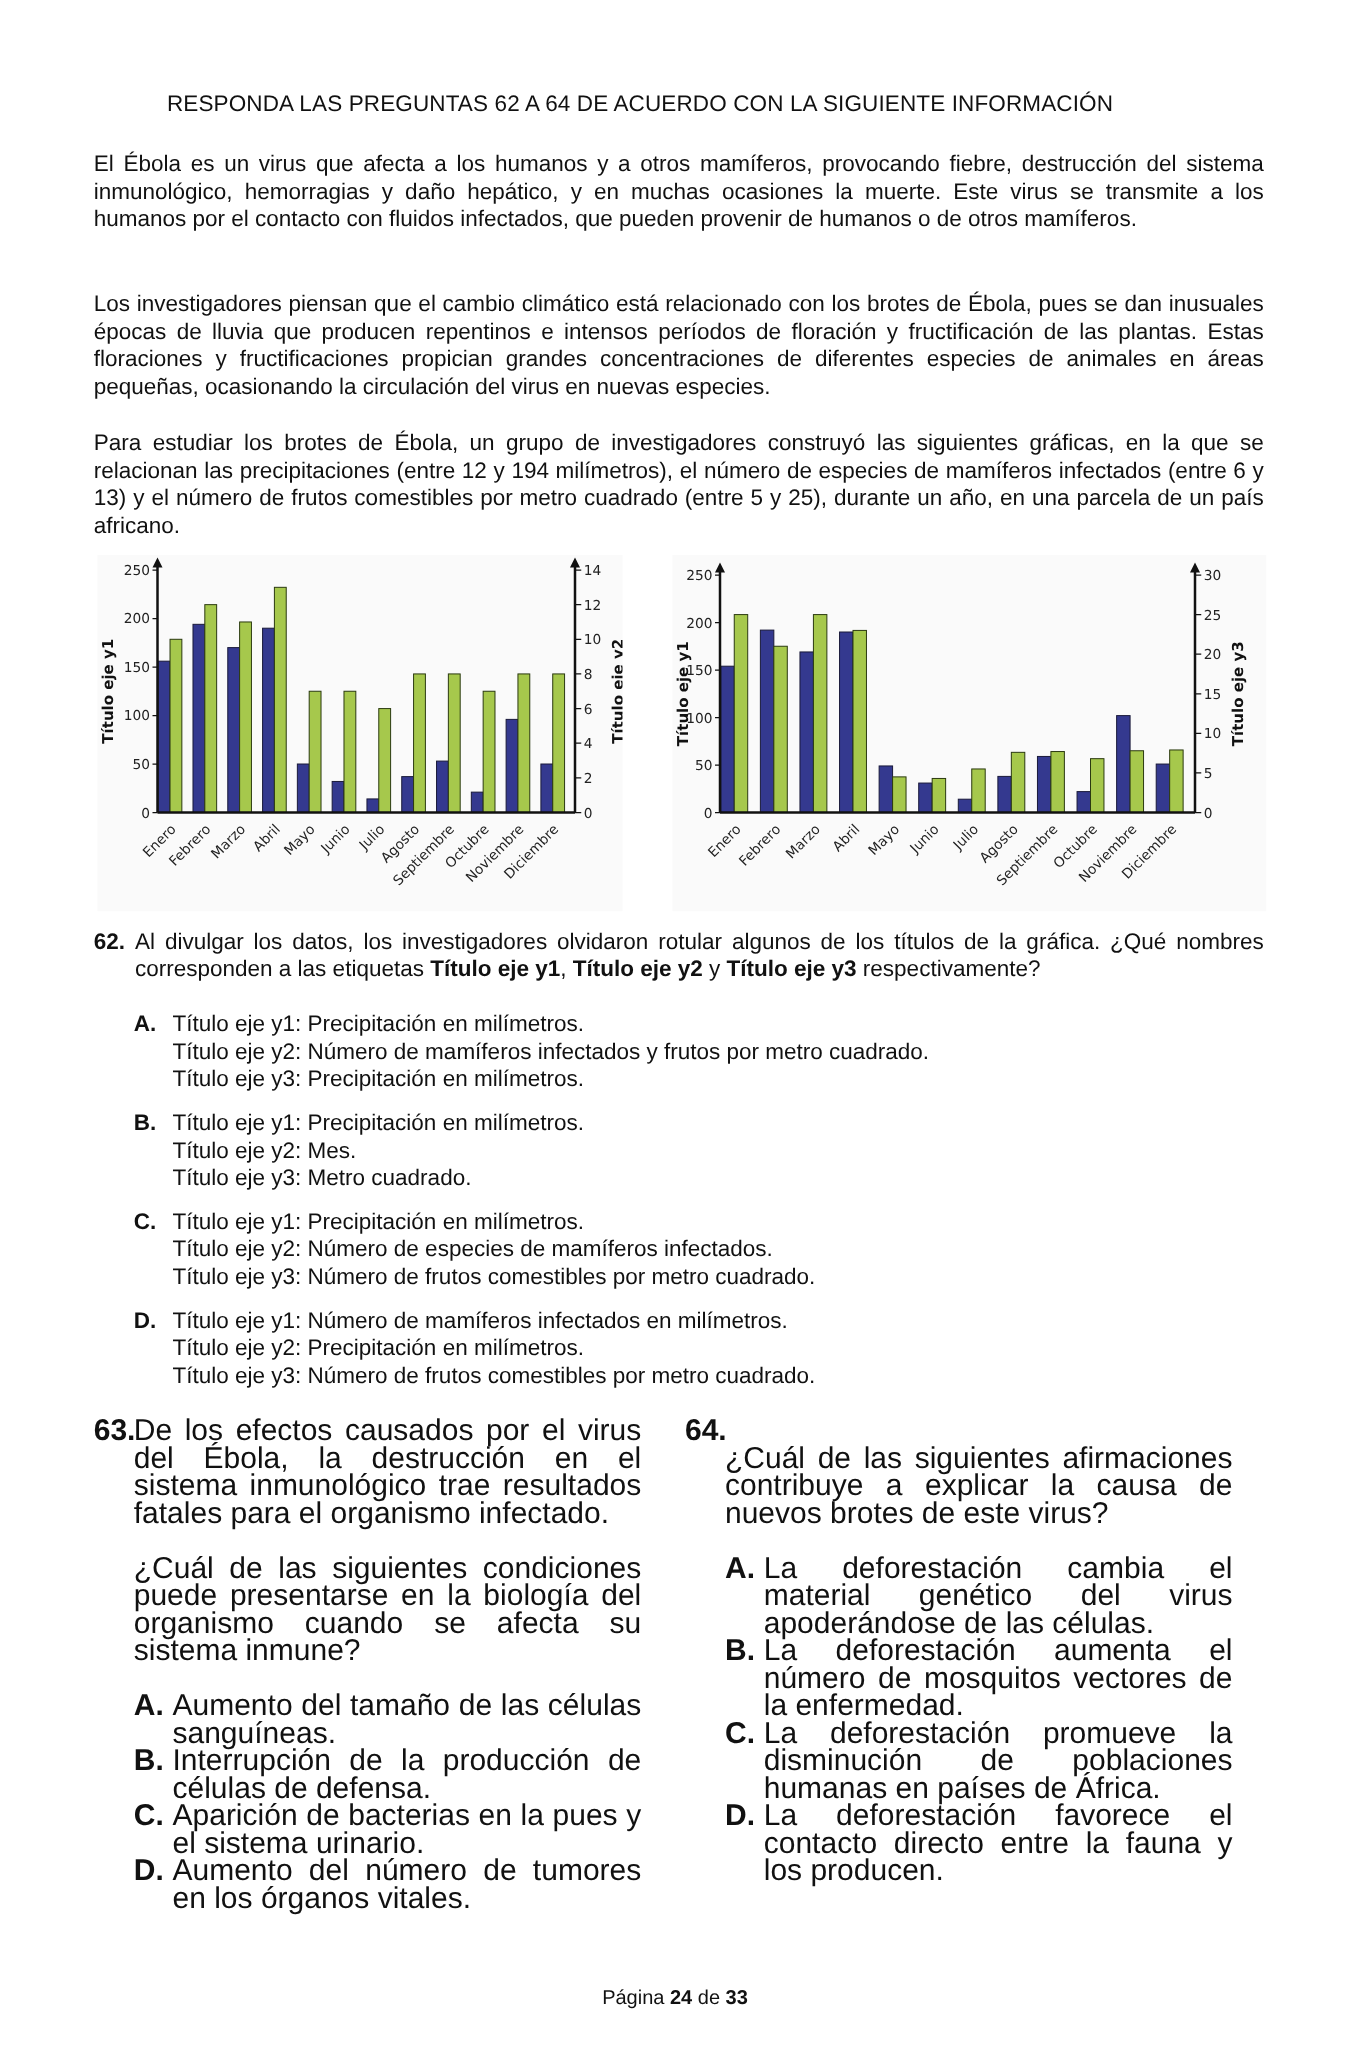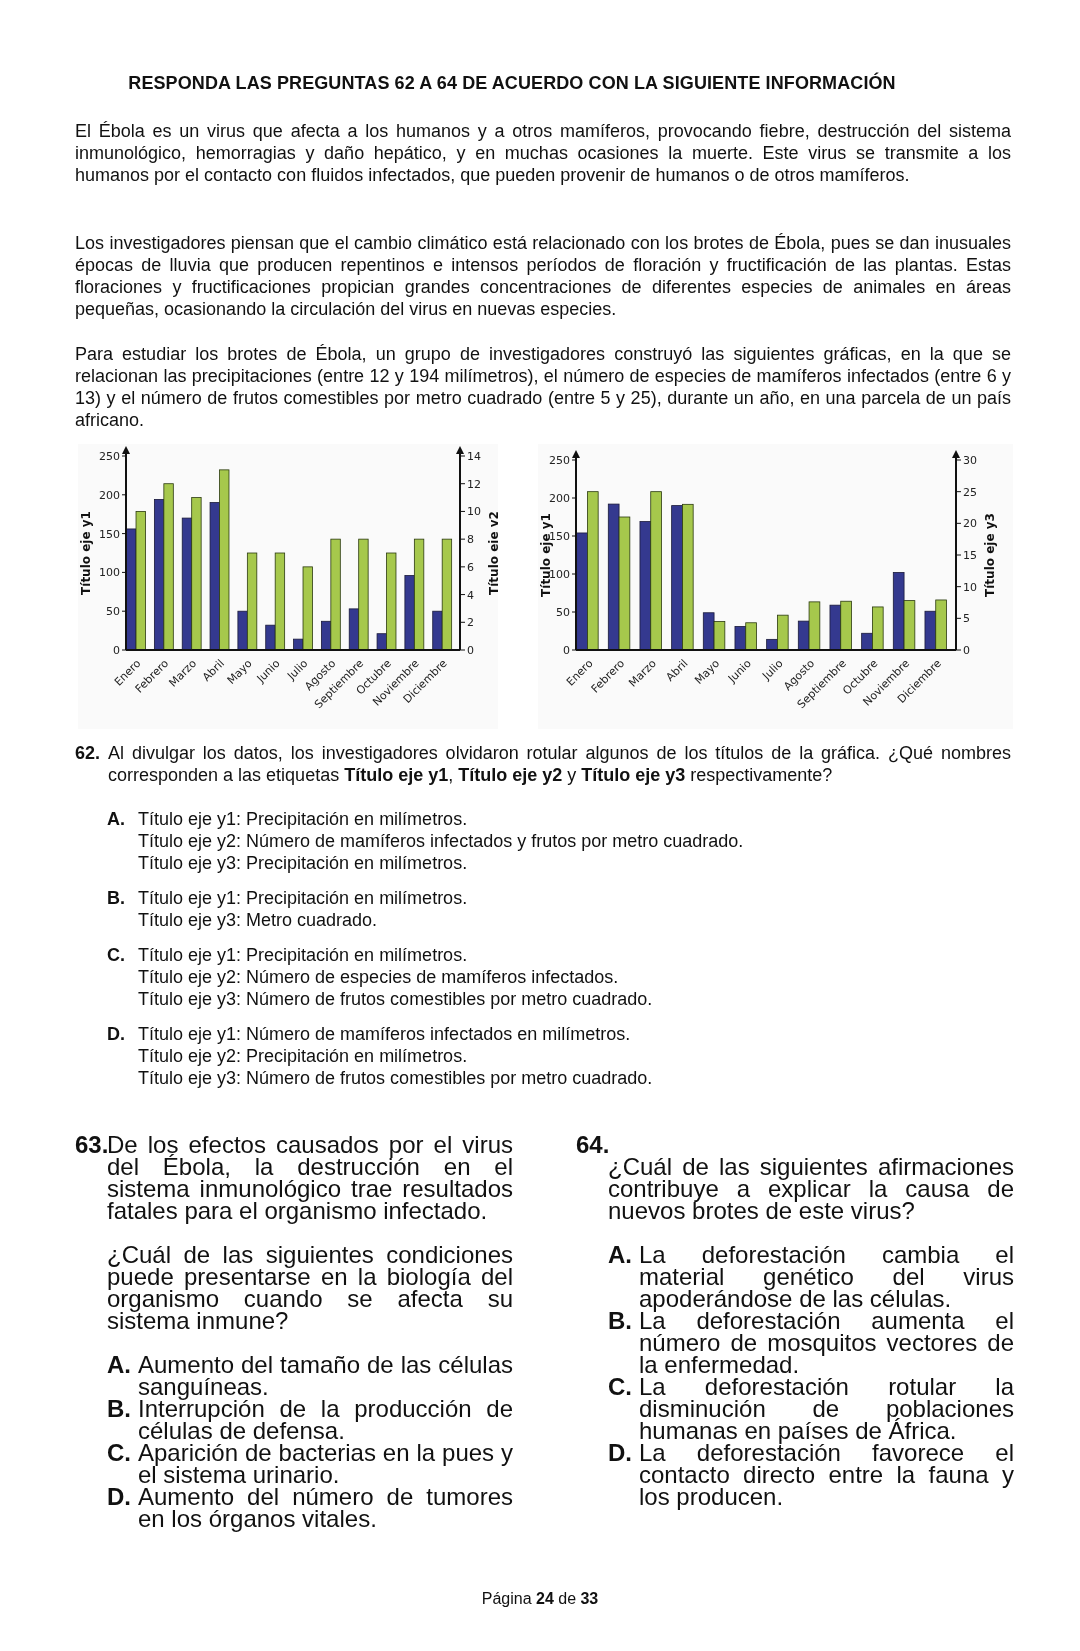--- a/index.html
+++ b/index.html
@@ -1,37 +1,37 @@
 <!DOCTYPE html>
 <html><head>
 <meta charset="utf-8">
 <style>
   html, body { margin: 0; padding: 0; background: #ffffff; }
   body { width: 1080px; height: 1651px; position: relative; color: #111; font-family: "Liberation Sans", sans-serif; }
   .page { position: absolute; left: 0; top: 0; width: 1080px; height: 1651px; }
-  .heading { position: absolute; top: 73px; left: 0; width: 1024px; text-align: center; font-weight: bold; font-size: 18px; letter-spacing: 0.1px; }
+  .heading { position: absolute; top: 73px; left: 0; width: 1024px; text-align: center; font-weight: normal; font-size: 18px; letter-spacing: 0.1px; }
   .para { position: absolute; left: 75px; width: 936px; font-size: 18px; line-height: 22px; text-align: justify; }
   .p1 { top: 120px; }
   .p2 { top: 232px; }
   .p3 { top: 343px; }
   .charts { position: absolute; top: 444px; left: 78px; width: 935px; height: 285px; }
   .chart { position: absolute; top: 0; height: 285px; background: #fafafa; }
   .chart svg { display: block; }
   .q { position: absolute; font-size: 18px; line-height: 22px; }
   .q .num { position: absolute; left: 0; top: 0; font-weight: bold; }
   .q .body { margin-left: 33px; text-align: justify; }
   .q62 { top: 742px; left: 75px; width: 936px; }
   .q62 b { font-weight: bold; }
   .opts62 { position: absolute; top: 808px; left: 107px; width: 900px; font-size: 18px; line-height: 22px; }
   .opt62 { position: relative; margin-bottom: 13px; }
   .opt62 .letter { position: absolute; left: 0; top: 0; font-weight: bold; }
   .opt62 .lines { margin-left: 31px; }
   .col { position: absolute; top: 1134px; width: 438px; font-size: 24px; line-height: 22px; }
   .col-left { left: 75px; }
-  .col-right { left: 576px; }
+  .col-right { left: 548px; }
   .col .qnum { position: absolute; left: 0; top: 0; font-weight: bold; }
   .col .qtext { margin-left: 32px; text-align: justify; }
   .col .qask { margin-left: 32px; margin-top: 22px; text-align: justify; }
   .col .optlist { margin-left: 32px; margin-top: 22px; }
   .col .opt { position: relative; }
   .col .opt .letter { position: absolute; left: 0; top: 0; font-weight: bold; }
   .col .opt .otext { margin-left: 31px; text-align: justify; }
   .footer { position: absolute; top: 1590px; left: 0; width: 1080px; text-align: center; font-size: 16px; }
   .footer b { font-weight: bold; }
 </style>
@@ -208,20 +208,21 @@
       <div class="lines">
         <div>Título eje y1: Precipitación en milímetros.</div>
         <div>Título eje y2: Número de mamíferos infectados y frutos por metro cuadrado.</div>
         <div>Título eje y3: Precipitación en milímetros.</div>
       </div>
     </div>
     <div class="opt62">
       <span class="letter">B.</span>
       <div class="lines">
         <div>Título eje y1: Precipitación en milímetros.</div>
+        <div>Título eje y2: Mes.</div>
         <div>Título eje y3: Metro cuadrado.</div>
       </div>
     </div>
     <div class="opt62">
       <span class="letter">C.</span>
       <div class="lines">
         <div>Título eje y1: Precipitación en milímetros.</div>
         <div>Título eje y2: Número de especies de mamíferos infectados.</div>
         <div>Título eje y3: Número de frutos comestibles por metro cuadrado.</div>
       </div>
@@ -267,21 +268,21 @@
       <div class="opt">
           <span class="letter">A.</span>
           <div class="otext">La deforestación cambia el material genético del virus apoderándose de las células.</div>
         </div>
       <div class="opt">
           <span class="letter">B.</span>
           <div class="otext">La deforestación aumenta el número de mosquitos vectores de la enfermedad.</div>
         </div>
       <div class="opt">
           <span class="letter">C.</span>
-          <div class="otext">La deforestación rotular la disminución de poblaciones humanas en países de África.</div>
+          <div class="otext">La deforestación promueve la disminución de poblaciones humanas en países de África.</div>
         </div>
       <div class="opt">
           <span class="letter">D.</span>
           <div class="otext">La deforestación favorece el contacto directo entre la fauna y los producen.</div>
         </div>
     </div>
   </div>
 
   <div class="footer"><span>Página </span><b>24</b><span> de </span><b>33</b></div>
 </div>

